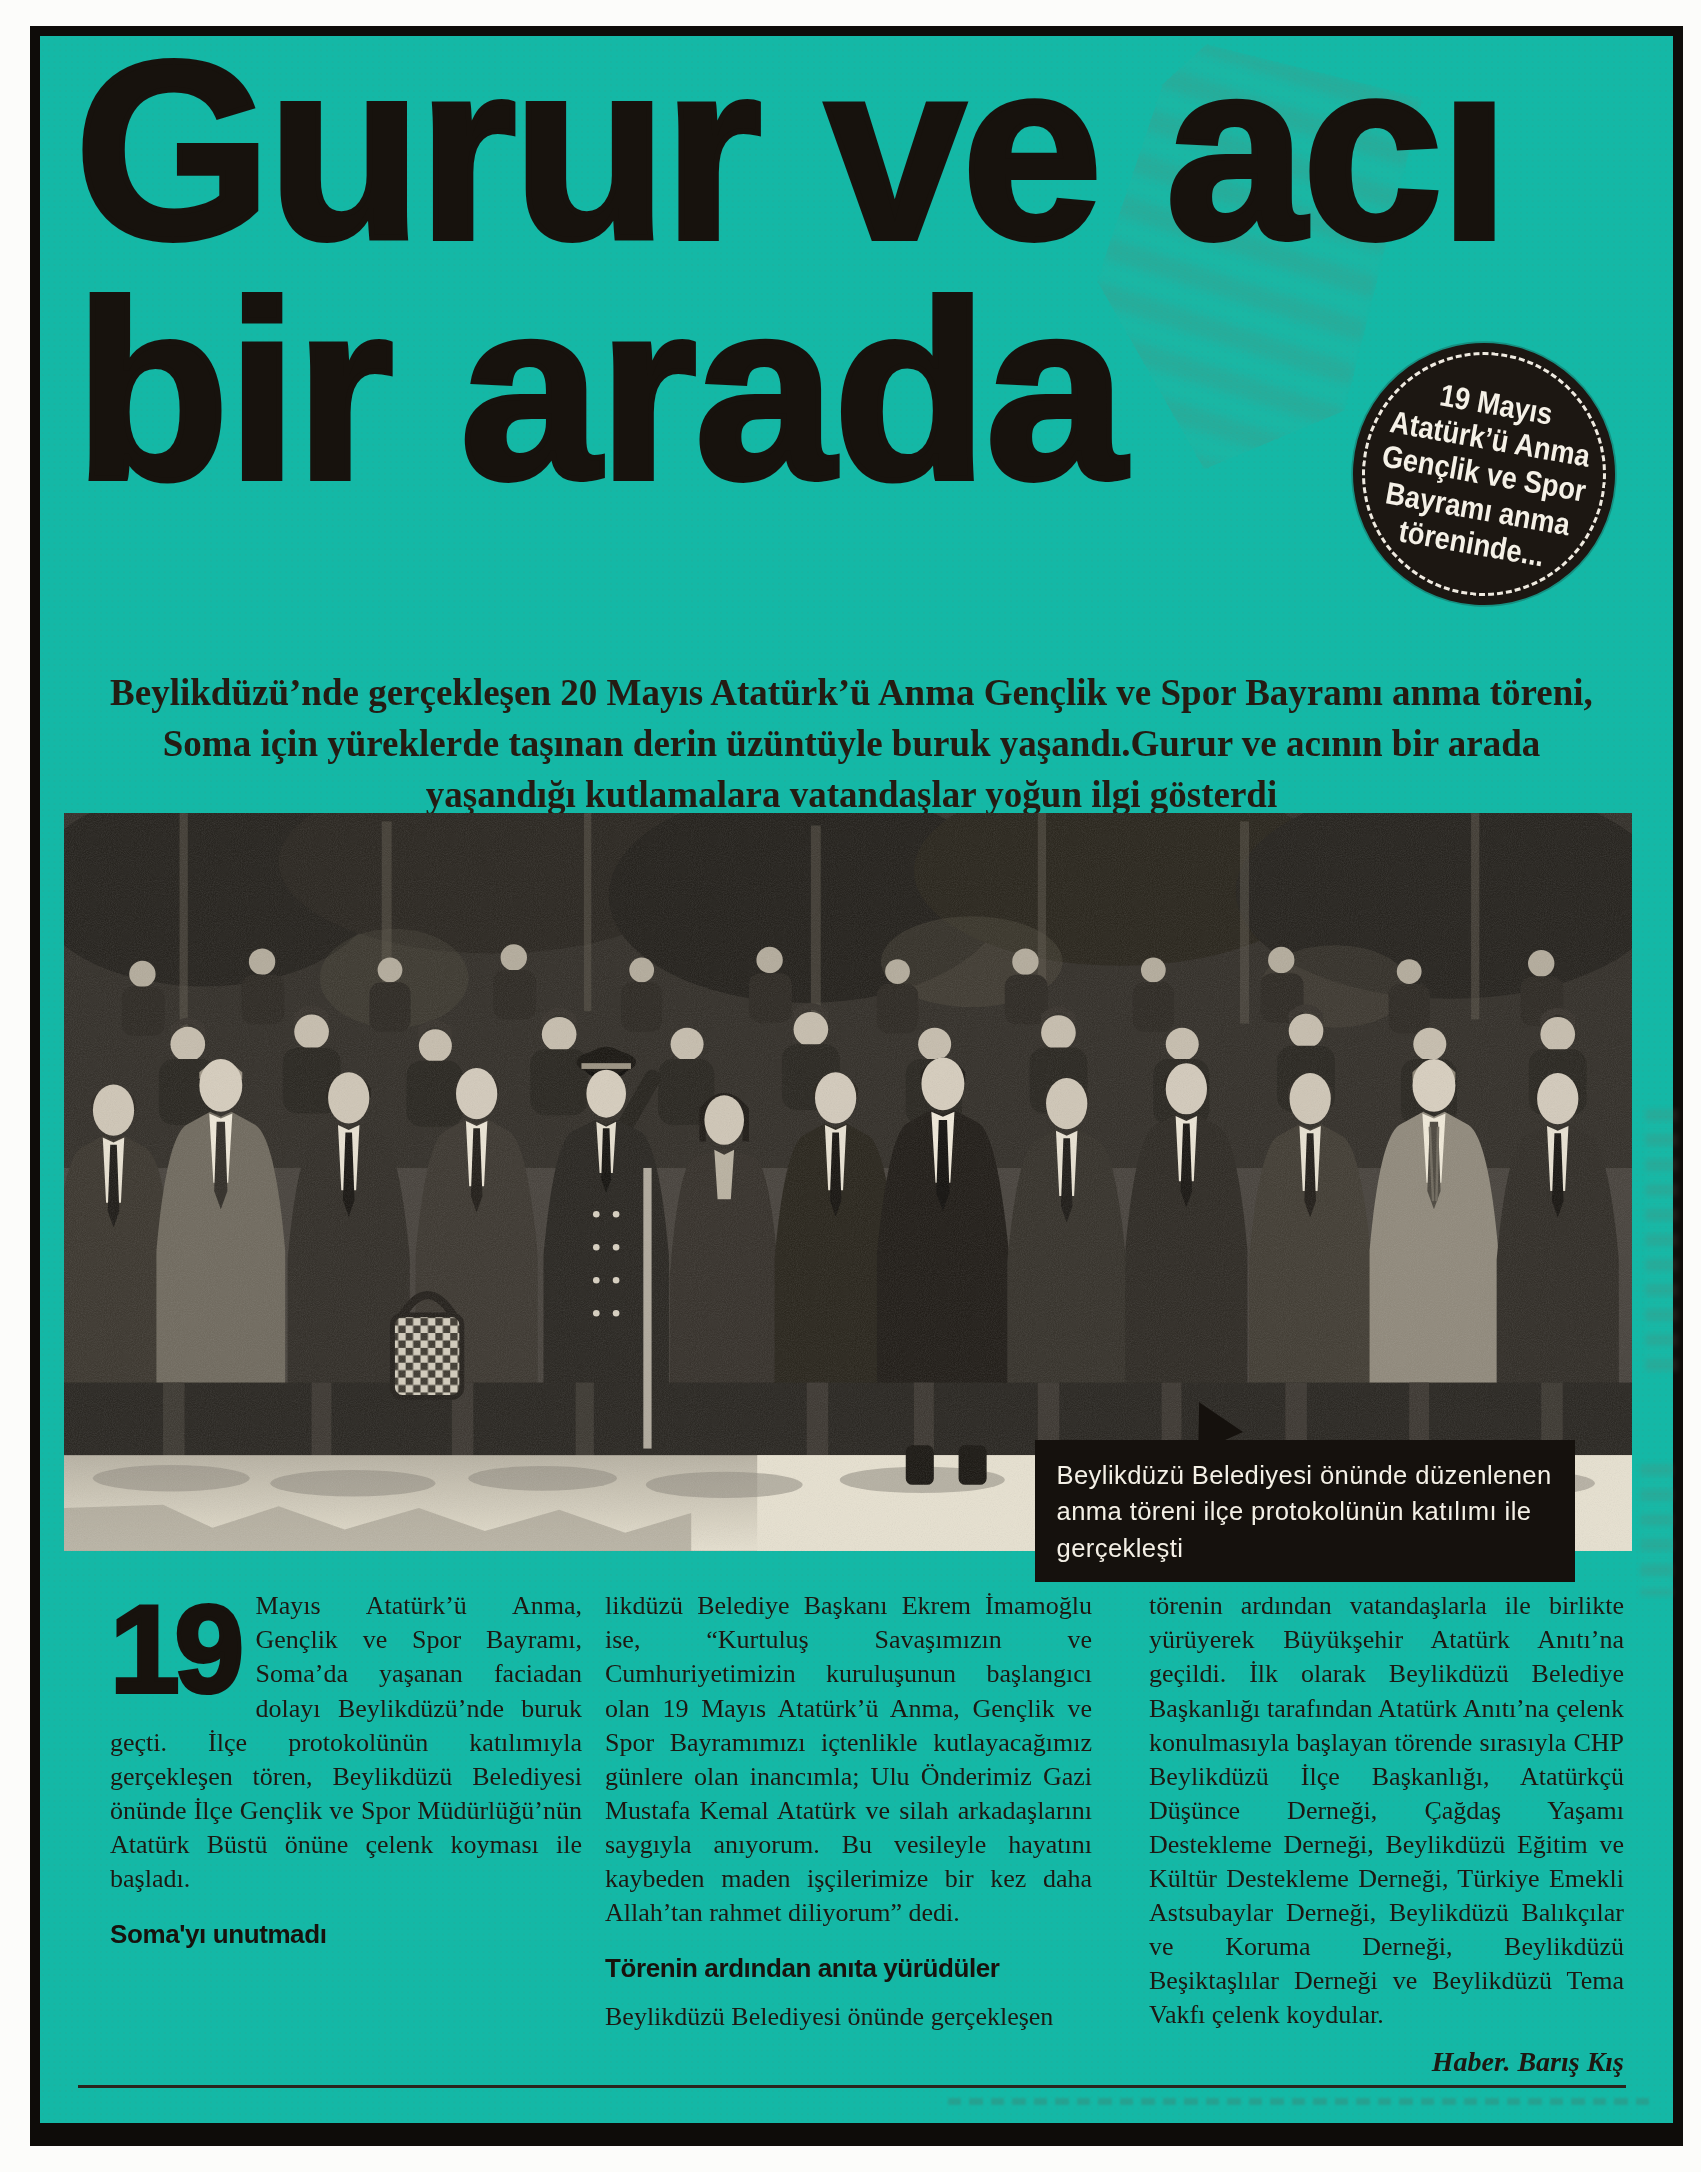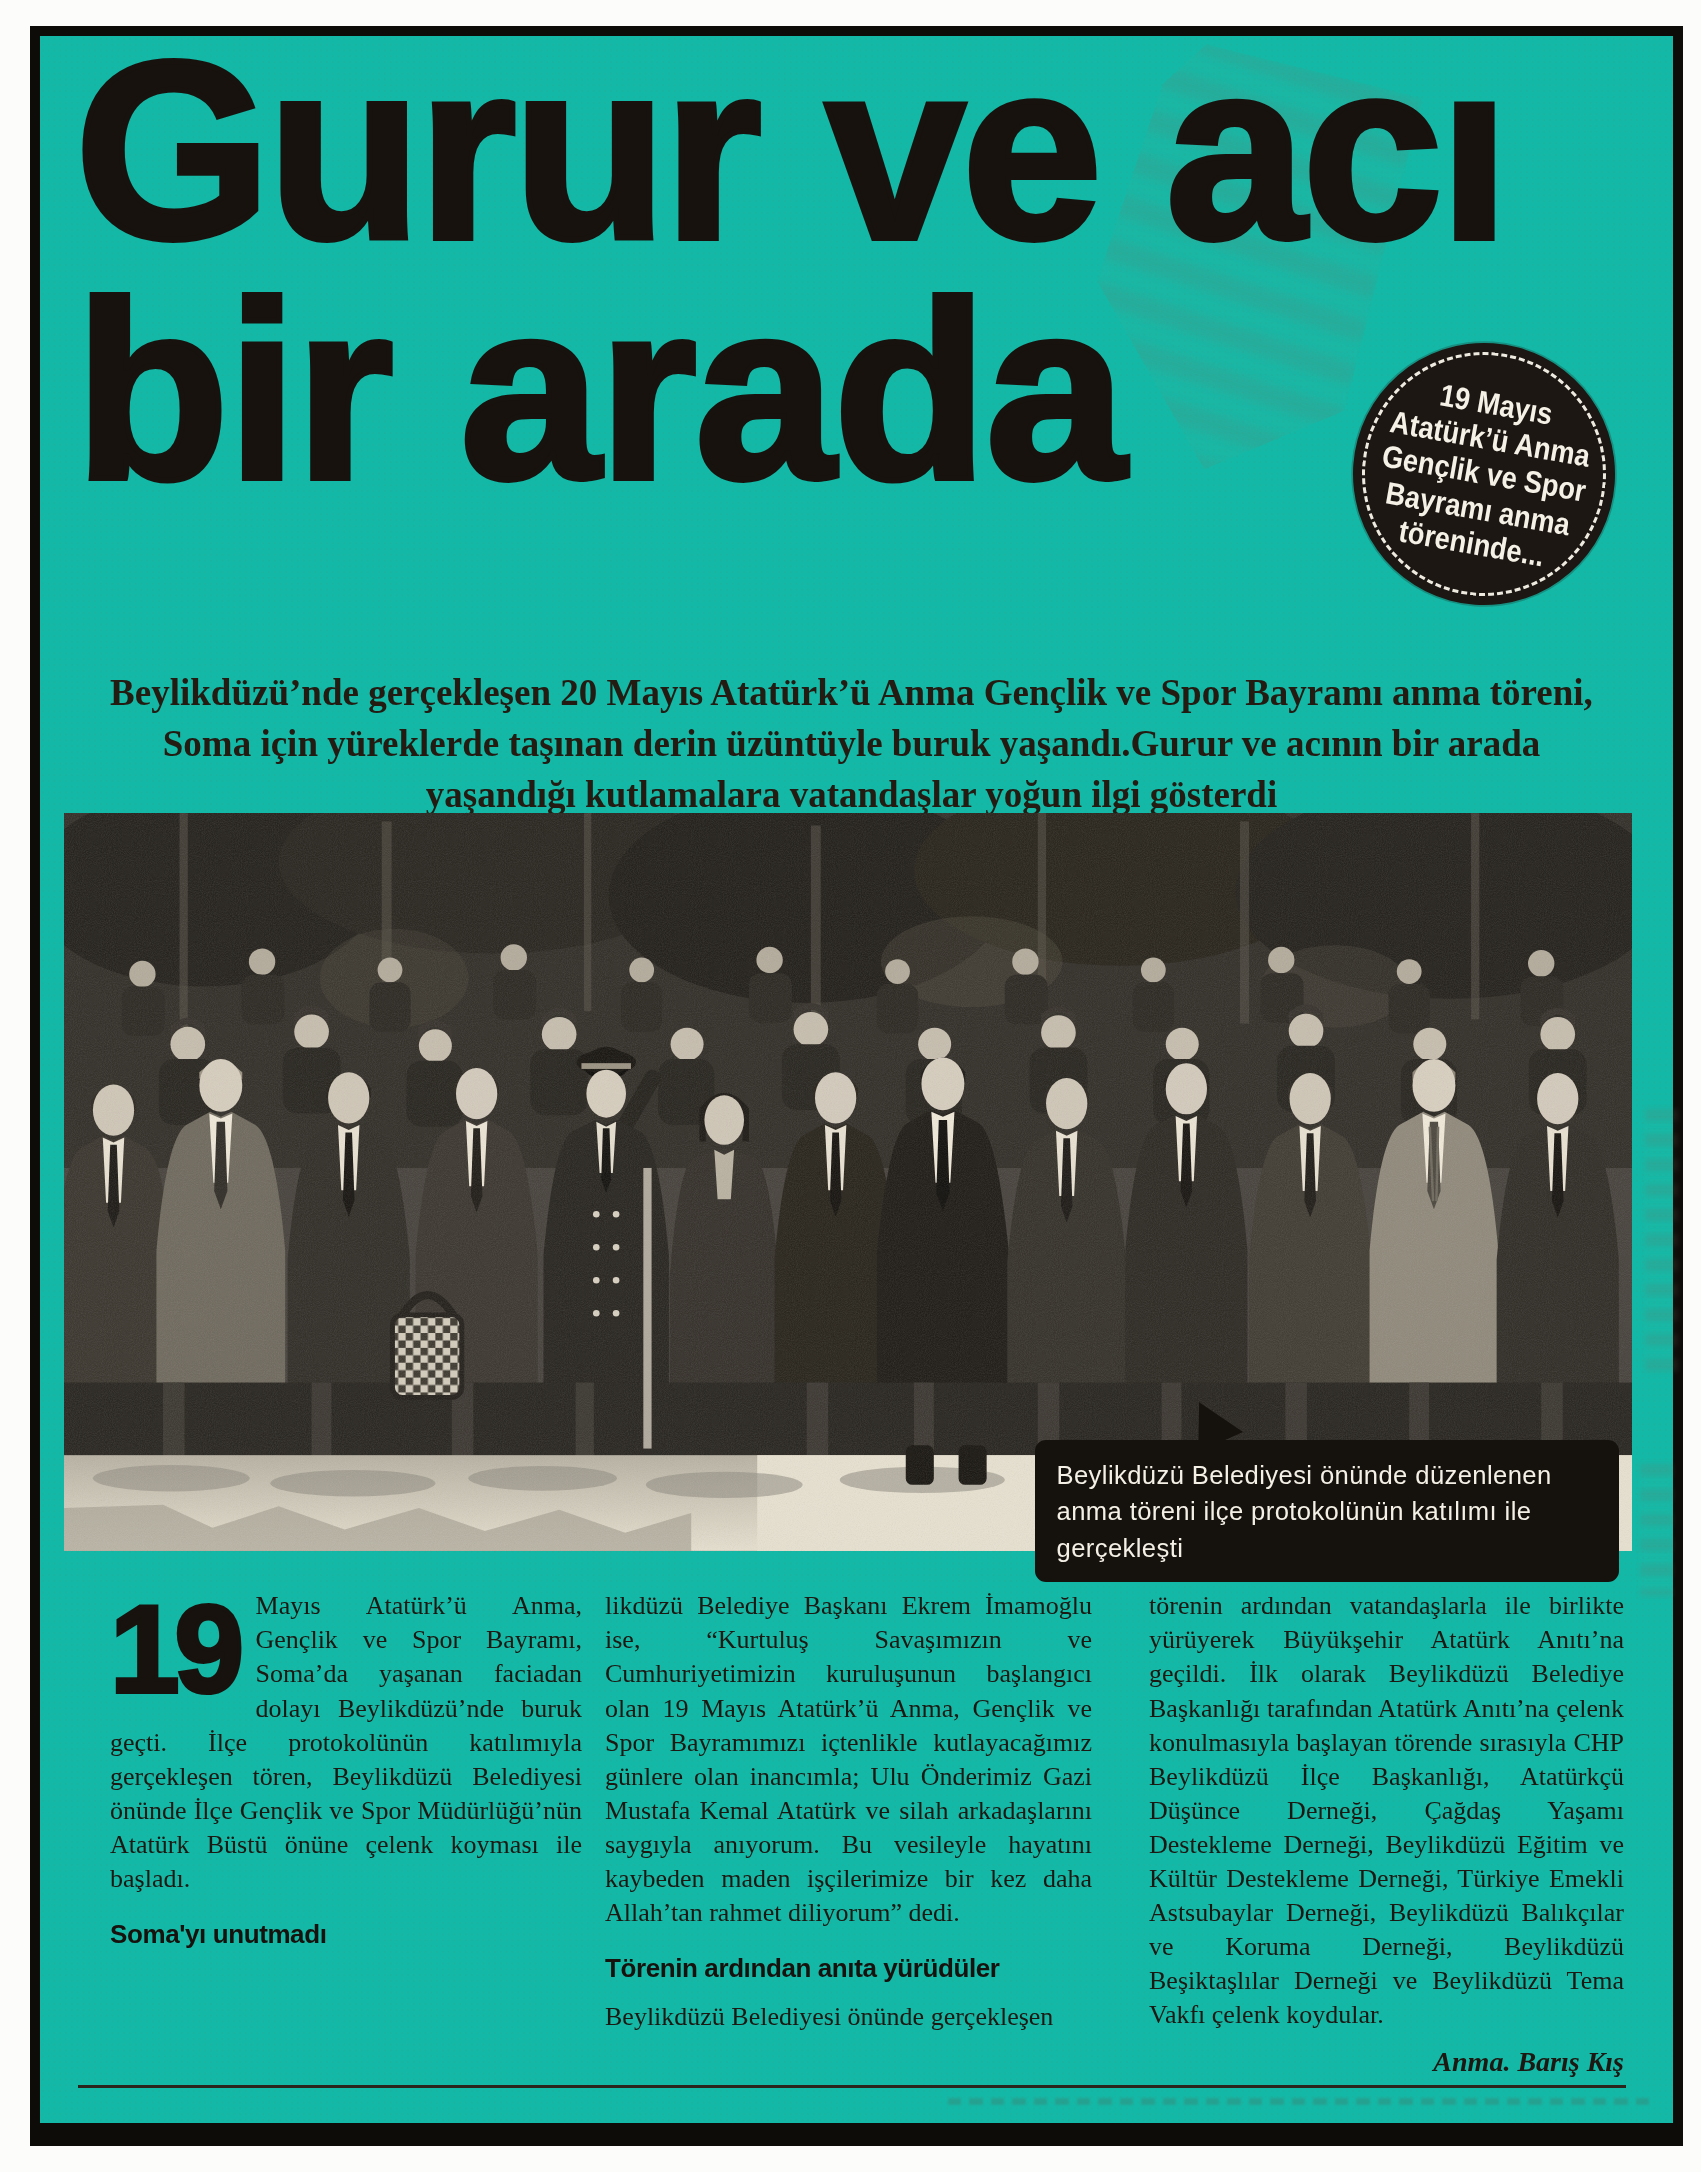--- a/index.html
+++ b/index.html
@@ -42,23 +42,23 @@
          color:#241c13;font-weight:bold;font-size:37px;line-height:1.37;letter-spacing:0;}
 
   
   .photo{position:absolute;left:24px;top:777px;width:1568px;height:738px;background:#3b362f;}
   .photo svg{display:block;}
 
   
   .caption-pointer{position:absolute;left:1147px;top:1363px;width:0;height:0;
          border-left:21.5px solid transparent;border-right:28px solid transparent;
          border-bottom:45px solid #15110d;transform:rotate(-24deg);}
-  .caption{position:absolute;left:995px;top:1404px;width:584px;background:#15110d;
+  .caption{position:absolute;left:995px;top:1404px;width:540px;background:#15110d;
          color:#f4f0e6;font-family:"Liberation Sans", sans-serif;font-size:25.6px;line-height:1.42;
-         padding:16.5px 21.5px;box-sizing:border-box;letter-spacing:0.4px;border-radius:11px;}
+         padding:16.5px 21.5px;box-sizing:border-box;letter-spacing:0.4px;}
 
   
   .col{position:absolute;top:1553px;color:#1d1812;font-size:26px;line-height:1.31;}
   .col p{margin:0 0 8.3px 0;text-align:justify;}
   .col1{left:38px;width:472px;margin-left:32px;}
   .col2{left:565px;width:487px;}
   .col3{left:1109px;width:475px;}
   .dropcap{float:left;font-family:"Liberation Sans", sans-serif;font-weight:bold;
          font-size:125px;line-height:.82;letter-spacing:-5px;margin:8.3px 16.5px 1.7px 0;
          color:#17120d;-webkit-text-stroke:4.1px #17120d;}
@@ -370,21 +370,21 @@
     </div>
 
     <div class="col col2">
       <p>likdüzü Belediye Başkanı Ekrem İmamoğlu ise, “Kurtuluş Savaşımızın ve Cumhuriyetimizin kuruluşunun başlangıcı olan 19 Mayıs Atatürk’ü Anma, Gençlik ve Spor Bayramımızı içtenlikle kutlayacağımız günlere olan inancımla; Ulu Önderimiz Gazi Mustafa Kemal Atatürk ve silah arkadaşlarını saygıyla anıyorum. Bu vesileyle hayatını kaybeden maden işçilerimize bir kez daha Allah’tan rahmet diliyorum” dedi.</p>
       <div class="subhead">Törenin ardından anıta yürüdüler</div>
       <p class="plain">Beylikdüzü Belediyesi önünde gerçekleşen</p>
     </div>
 
     <div class="col col3">
       <p>törenin ardından vatandaşlarla ile birlikte yürüyerek Büyükşehir Atatürk Anıtı’na geçildi. İlk olarak Beylikdüzü Belediye Başkanlığı tarafından Atatürk Anıtı’na çelenk konulmasıyla başlayan törende sırasıyla CHP Beylikdüzü İlçe Başkanlığı, Atatürkçü Düşünce Derneği, Çağdaş Yaşamı Destekleme Derneği, Beylikdüzü Eğitim ve Kültür Destekleme Derneği, Türkiye Emekli Astsubaylar Derneği, Beylikdüzü Balıkçılar ve Koruma Derneği, Beylikdüzü Beşiktaşlılar Derneği ve Beylikdüzü Tema Vakfı çelenk koydular.</p>
-      <div class="byline">Anma. Barış Kış</div>
+      <div class="byline">Haber. Barış Kış</div>
     </div>
 
     <div class="bottom-rule"></div>
     <div class="ghost-dashes"></div>
 
   </div>
 </div>
 
 
 </body></html>

